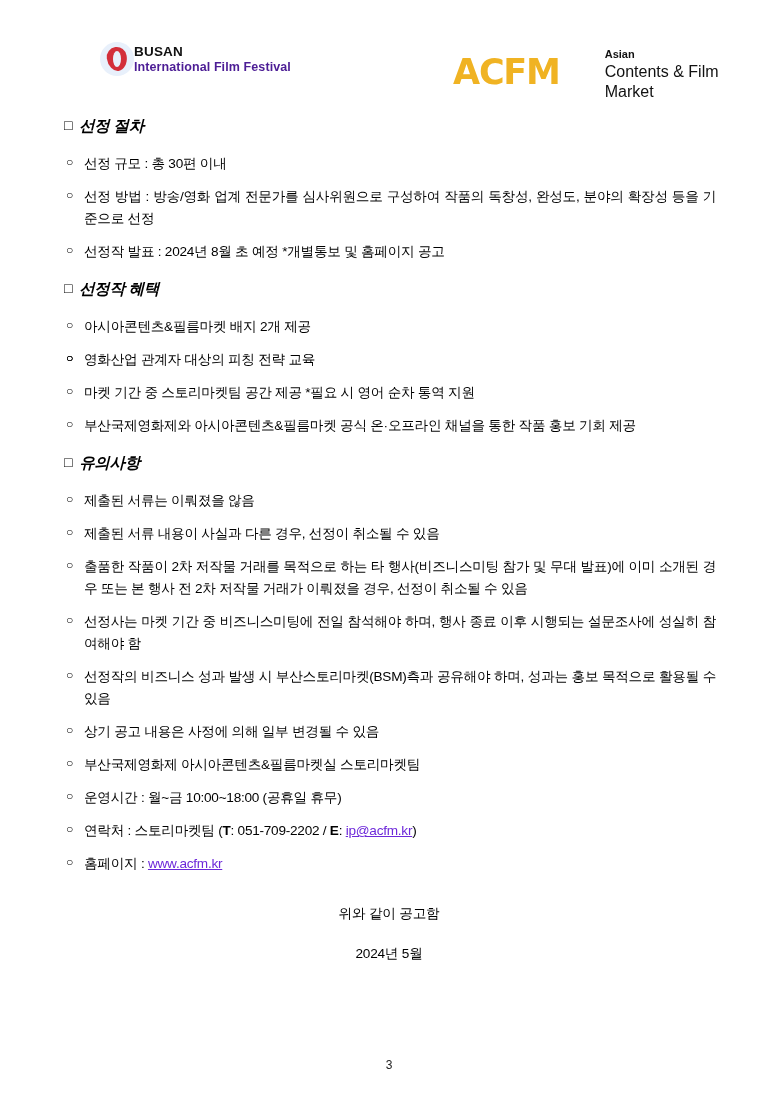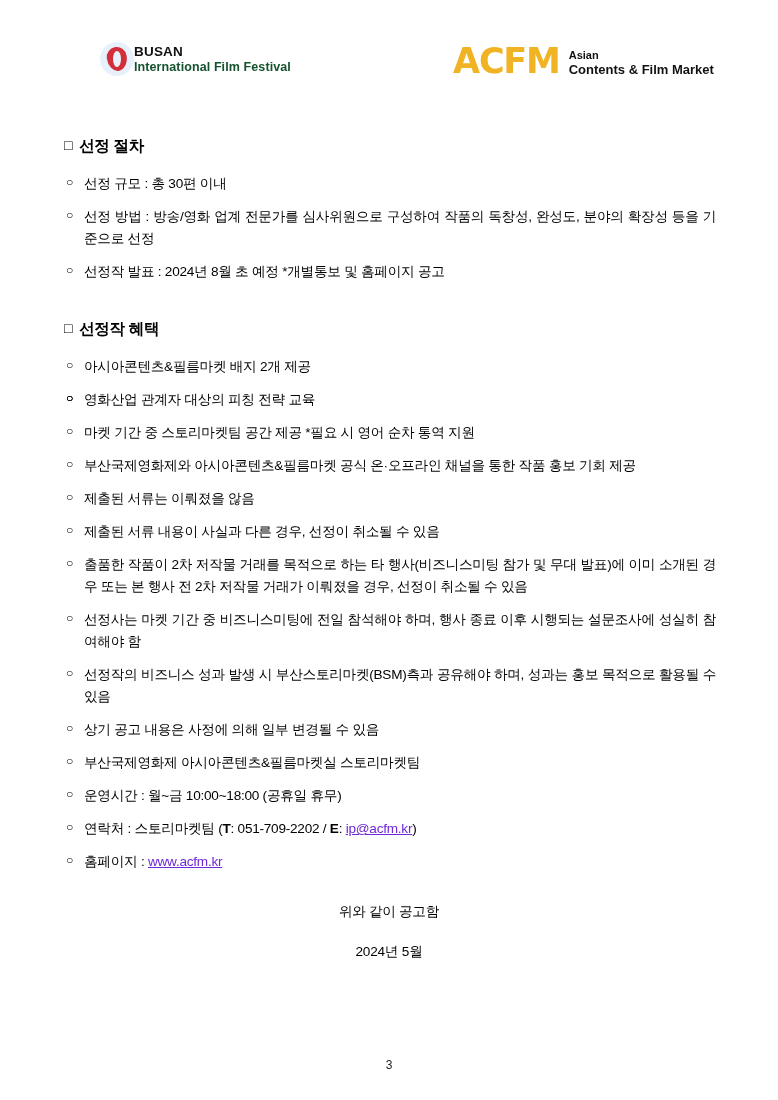--- a/index.html
+++ b/index.html
@@ -70,63 +70,65 @@
   .biff-text .l1 {
     font-size: 13.5px;
     font-weight: bold;
     letter-spacing: 0.2px;
     color: #111;
   }
   .biff-text .l2 {
     font-size: 12.5px;
     font-weight: bold;
     letter-spacing: 0.1px;
-    color: #14532d;
+    color: #4c1d95;
   }
   .acfm-logo {
     position: absolute;
     left: 395px;
     top: 14px;
     display: flex;
     align-items: center;
     gap: 9px;
   }
   .acfm-word {
     font-size: 35px;
     font-weight: bold;
     letter-spacing: -1.2px;
     color: #f0b323;
     line-height: 1;
     font-family: "DejaVu Sans", sans-serif;
   }
   .acfm-sub {
     line-height: 1.25;
     padding-top: 4px;
+    margin-left: 36px;
   }
   .acfm-sub .s1 {
     font-size: 11px;
     font-weight: bold;
     color: #111;
   }
   .acfm-sub .s2 {
-    font-size: 13px;
-    font-weight: bold;
+    font-size: 16px;
+    font-weight: normal;
     color: #111;
   }
 
   
   .content {
     padding: 0 4px 0 4px;
   }
   h2.section {
     font-size: 15.5px;
     font-weight: bold;
-    margin: 36px 0 16px 0;
+    margin: 16px 0 16px 0;
     padding-left: 2px;
     letter-spacing: -0.3px;
+    font-style: italic;
   }
   h2.section .box {
     display: inline-block;
     margin-right: 7px;
     font-weight: normal;
     font-size: 14px;
     vertical-align: 1px;
   }
   ul.items {
     list-style: none;
@@ -158,21 +160,20 @@
 
   
   .closing {
     margin-top: 30px;
     text-align: center;
   }
   .closing .c1 {
     font-size: 13.6px;
     letter-spacing: -0.2px;
     margin-bottom: 22px;
-    font-family: Liberation Serif, serif;
   }
   .closing .c2 {
     font-size: 13.6px;
     letter-spacing: -0.2px;
     margin-bottom: 26px;
   }
 
   .page-number {
     position: absolute;
     left: 0;
@@ -221,20 +222,23 @@
     </h2>
     <ul class="items">
       <li><span class="marker">○</span><span>아시아콘텐츠&amp;필름마켓 배지 2개 제공</span></li>
       <li><span class="marker">○</span></li>
       <li><span class="marker">○</span></li>
       <li><span class="marker">○</span><span>영화산업 관계자 대상의 피칭 전략 교육</span></li>
       <li><span class="marker">○</span><span>마켓 기간 중 스토리마켓팀 공간 제공 *필요 시 영어 순차 통역 지원</span></li>
       <li><span class="marker">○</span><span>부산국제영화제와 아시아콘텐츠&amp;필름마켓 공식 온·오프라인 채널을 통한 작품 홍보 기회 제공</span></li>
     </ul>
 
+    <h2 class="section">
+      <span class="box">□</span><span>유의사항</span>
+    </h2>
     <ul class="items">
       <li><span class="marker">○</span><span>제출된 서류는 이뤄졌을 않음</span></li>
       <li><span class="marker">○</span><span>제출된 서류 내용이 사실과 다른 경우, 선정이 취소될 수 있음</span></li>
       <li><span class="marker">○</span><span>출품한 작품이 2차 저작물 거래를 목적으로 하는 타 행사(비즈니스미팅 참가 및 무대 발표)에 이미 소개된 경우 또는 본 행사 전 2차 저작물 거래가 이뤄졌을 경우, 선정이 취소될 수 있음</span></li>
       <li><span class="marker">○</span><span>선정사는 마켓 기간 중 비즈니스미팅에 전일 참석해야 하며, 행사 종료 이후 시행되는 설문조사에 성실히 참여해야 함</span></li>
       <li><span class="marker">○</span><span>선정작의 비즈니스 성과 발생 시 부산스토리마켓(BSM)측과 공유해야 하며, 성과는 홍보 목적으로 활용될 수 있음</span></li>
       <li><span class="marker">○</span><span>상기 공고 내용은 사정에 의해 일부 변경될 수 있음</span></li>
     </ul>
 
     <ul class="items">

